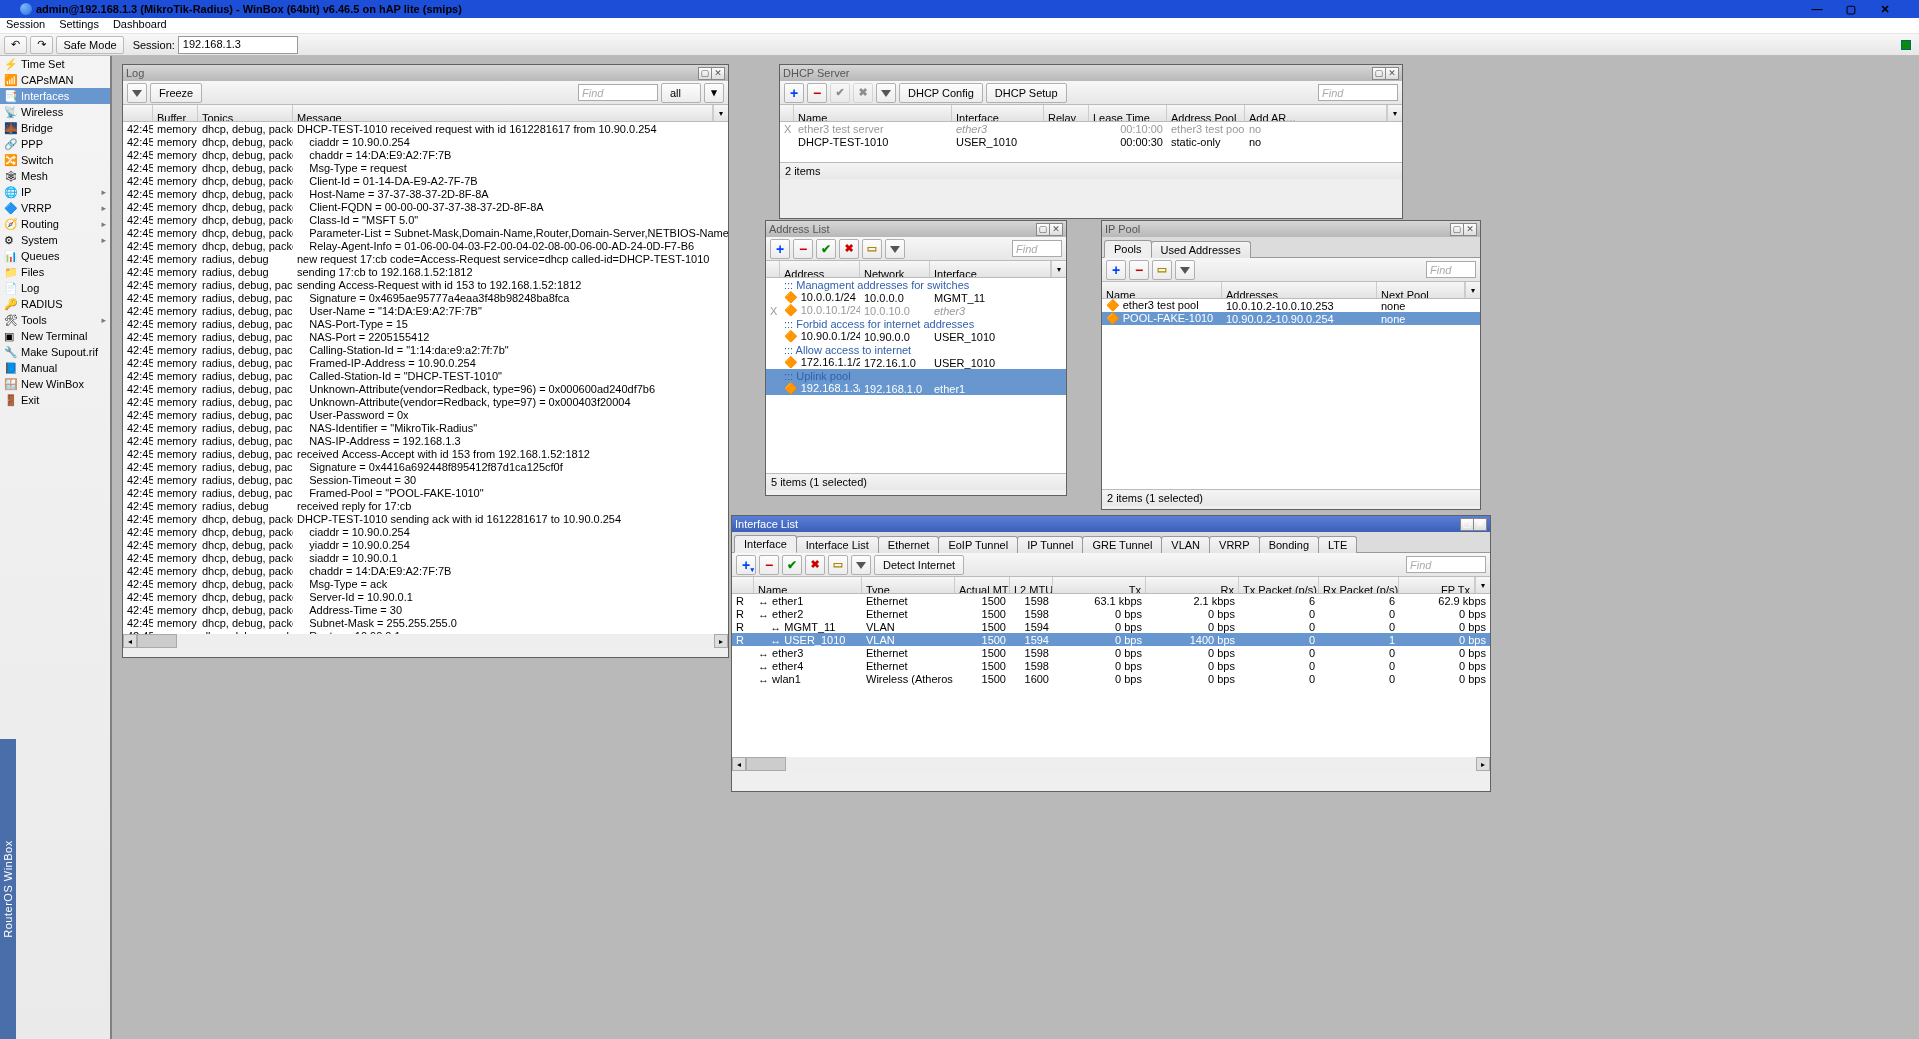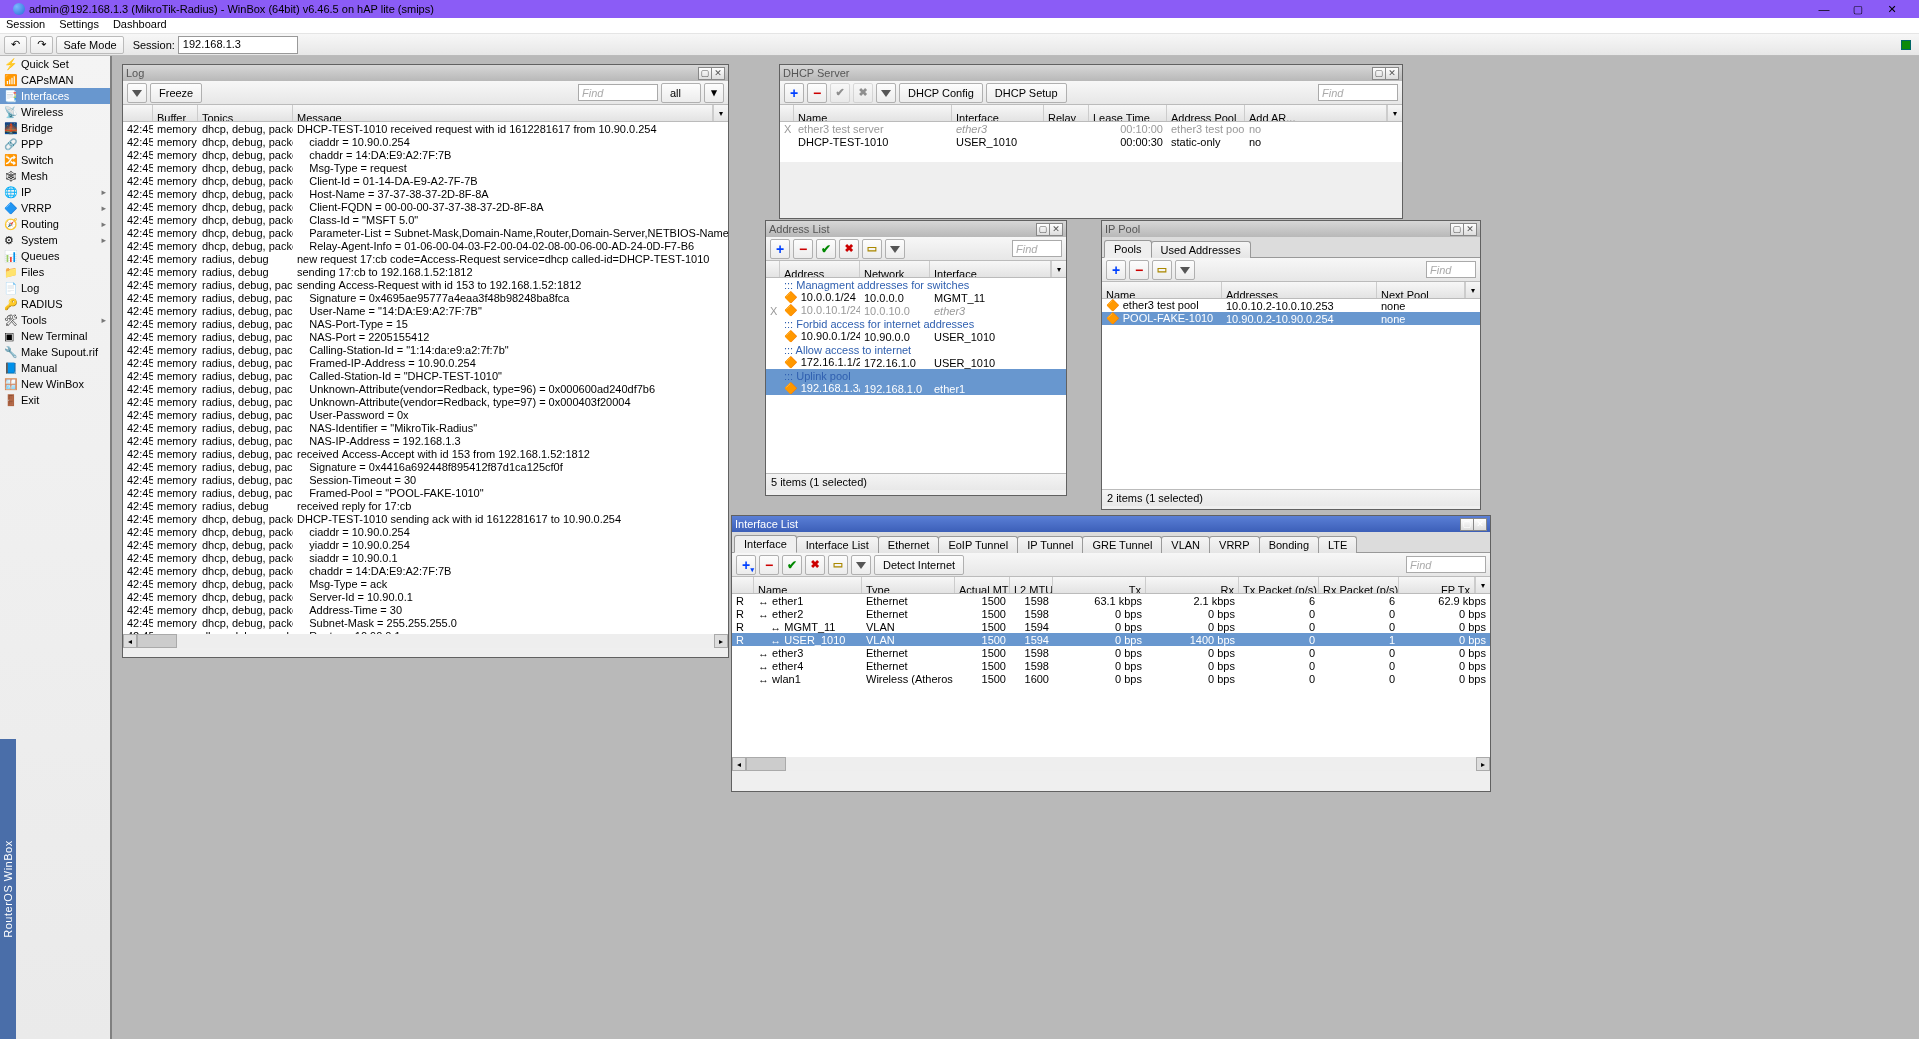--- a/index.html
+++ b/index.html
@@ -1,17 +1,17 @@
 <!DOCTYPE html>
 <html><head>
 <meta charset="utf-8">
 <style>
 * { box-sizing: border-box; margin: 0; padding: 0; font-family: "Segoe UI", Tahoma, sans-serif; font-size: 11px; }
 body { background: #fff; width: 1919px; height: 1039px; overflow: hidden; position: relative; }
-.titlebar { height: 18px; display: flex; align-items: center; padding: 0 13px; background: #8b5cf6; }
+.titlebar { height: 18px; display: flex; align-items: center; padding: 0 20px; background: #1d4ed8; font-weight: bold; }
 .titlebar .icon { width: 12px; height: 12px; border-radius: 50%; background: radial-gradient(circle at 30% 30%, #7ab8ff, #2a6cd8); margin-right: 4px; }
 .titlebar .wincontrols { margin-left: auto; display: flex; gap: 18px; padding-right: 6px; }
 .titlebar .wincontrols span { width: 16px; text-align: center; cursor: default; }
 .menubar { height: 16px; display: flex; gap: 14px; padding: 0 6px; background: #fff; border-bottom: 1px solid #e5e5e5; }
 .toolbar { height: 22px; display: flex; align-items: center; gap: 3px; padding: 2px 4px; background: linear-gradient(#f7f7f7,#e7e7e7); border-bottom: 1px solid #bbb; }
 .tbbtn { height: 18px; min-width: 18px; padding: 0 6px; border: 1px solid #bbb; background: linear-gradient(#fdfdfd,#ececec); border-radius: 2px; display: inline-flex; align-items: center; justify-content: center; }
 .sessionbox { background:#fff; border:1px solid #999; padding:1px 4px; height:18px; min-width:120px;}
 .statusdot { margin-left:auto; width:10px; height:10px; background:#0a8a0a; border:1px solid #066; margin-right:4px;}
 .workspace { position: absolute; top: 56px; left: 0; right: 0; bottom: 0; background: #b9b9b9; display: flex; }
 .sidepanel { width: 112px; background: linear-gradient(#f4f4f4,#eaeaea); border-right: 2px solid #808080; overflow-y: auto; }
@@ -81,21 +81,21 @@
   <span class="tbbtn">Safe Mode</span>
   <span style="margin-left:6px">Session:</span>
   <span class="sessionbox">192.168.1.3</span>
   <span class="statusdot"></span>
 </div>
 
 <div class="workspace">
   <div class="sidepanel" id="sidepanel">
       <div class="sideitem">
         <span class="sicon">⚡</span>
-        <span>Quick Set</span>
+        <span>Time Set</span>
       </div>
       <div class="sideitem">
         <span class="sicon">📶</span>
         <span>CAPsMAN</span>
       </div>
       <div class="sideitem selected">
         <span class="sicon">📑</span>
         <span>Interfaces</span>
       </div>
       <div class="sideitem">
@@ -498,20 +498,23 @@
           </div>
           <div class="row">
             <div class="cell" style="width:14px"></div>
             <div class="cell" style="width:158px">DHCP-TEST-1010</div>
             <div class="cell" style="width:92px;font-style:normal">USER_1010</div>
             <div class="cell" style="width:45px"></div>
             <div class="cell" style="width:78px;text-align:right">00:00:30</div>
             <div class="cell" style="width:78px">static-only</div>
             <div class="cell col-fill">no</div>
           </div>
+        </div>
+      <div class="statusbar">
+          <span>2 items</span>
         </div>
     </div>
 
     <div class="win" style="left:653px; top:164px; width:302px; height:276px;">
       <div class="wtitle">
           <span>Address List</span>
         <div class="wbtns">
             <span class="wbtn">▢</span>
             <span class="wbtn">✕</span>
           </div>

